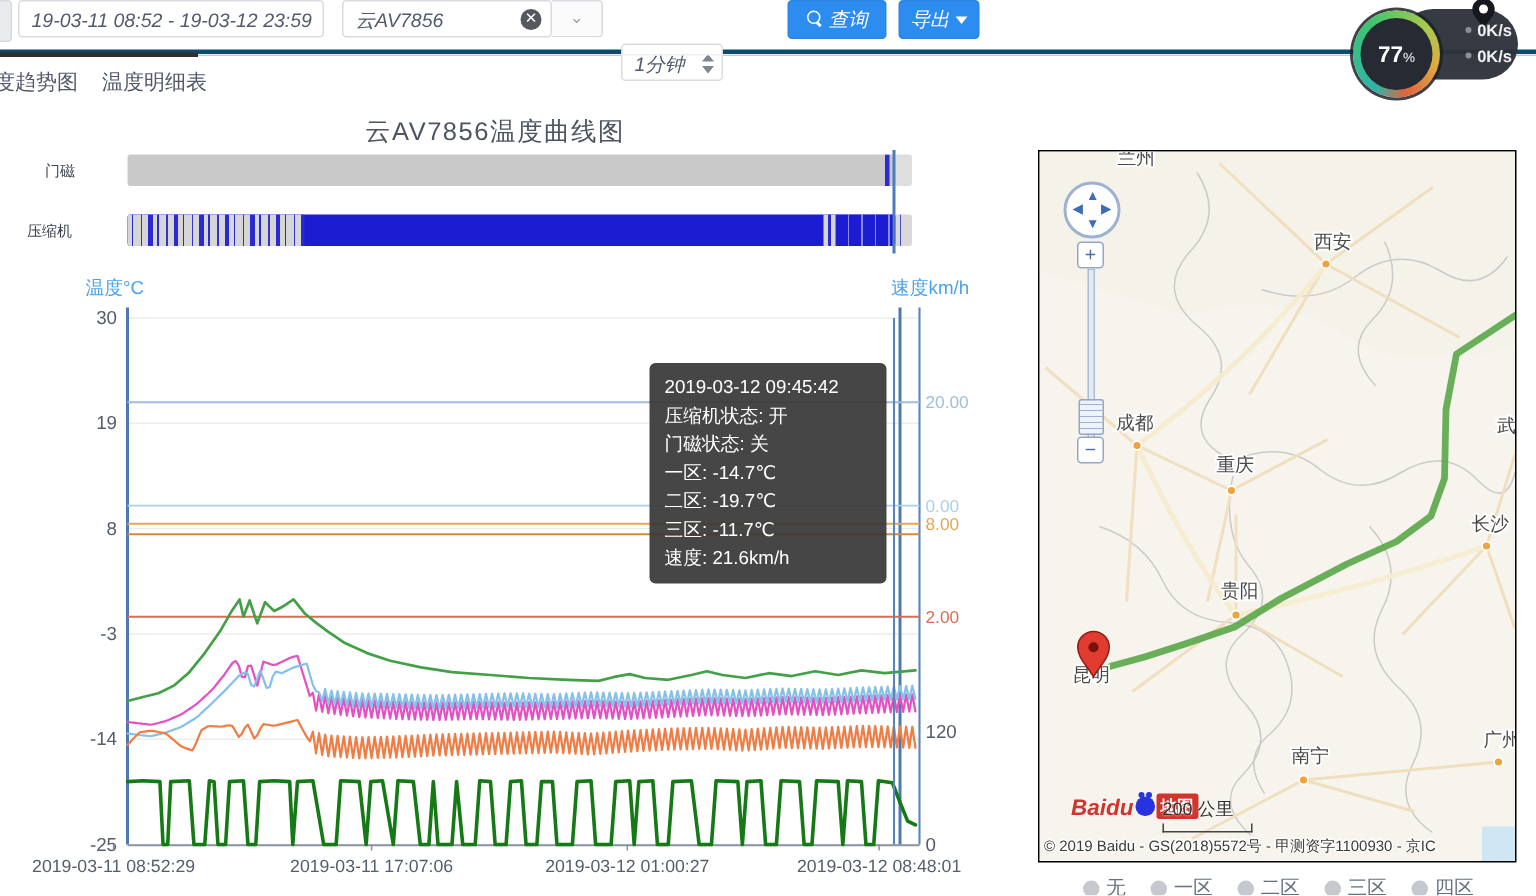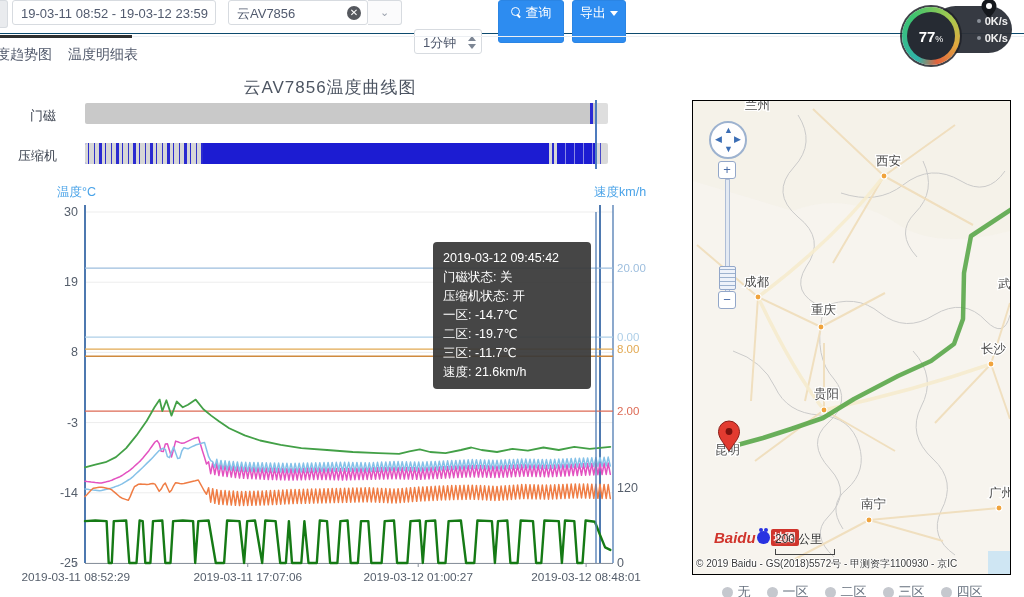--- a/index.html
+++ b/index.html
@@ -1,51 +1,51 @@
 <!DOCTYPE html>
 <html><head>
 <meta charset="utf-8">
 <style>
   html,body{margin:0;padding:0;background:#fff;}
   #app{position:relative;width:1024px;height:597px;overflow:hidden;background:#fff;
        font-family:"Liberation Sans","DejaVu Sans",sans-serif;color:#515a6e;}
   
-  .toolbar{position:absolute;left:0;top:0;width:1024px;height:33px;border-bottom:1px solid #0c4a6e;}
+  .toolbar{position:absolute;left:0;top:0;width:1024px;height:33px;border-bottom:4px solid #0c4a6e;font-style:italic;}
   .edge-sliver{position:absolute;left:0;top:0;width:7px;height:26px;background:#e9ebee;border:1px solid #d7dbe0;border-left:none;border-radius:0 3px 3px 0;}
   .tb-input{position:absolute;top:0;height:25px;background:#fff;border:1px solid #d7dbe0;border-radius:3px;
             font-size:13px;line-height:25px;padding:0 8px;color:#515a6e;white-space:nowrap;box-sizing:border-box;}
   .date-input{left:12px;width:204px;}
   .device-select{left:228px;width:140px;}
   .clear-icon{position:absolute;right:6px;top:5px;width:14px;height:14px;border-radius:50%;background:#55585e;color:#fff;
               font-size:10px;line-height:14px;text-align:center;}
   .select-arrow-box{position:absolute;left:368px;top:0;width:34px;height:25px;border:1px solid #d7dbe0;border-left:none;border-radius:0 3px 3px 0;background:#fbfbfc;box-sizing:border-box;text-align:center;}
   .chev{color:#9aa1ad;font-size:11px;line-height:23px;}
   .interval-select{left:414px;width:68px;margin-top:29px;}
   .stepper{position:absolute;right:5px;top:6px;width:8px;height:13px;}
   .stepper i{display:block;width:0;height:0;border-left:4px solid transparent;border-right:4px solid transparent;}
   .stepper .up{border-bottom:5px solid #7d8694;margin-bottom:3px;}
   .stepper .dn{border-top:5px solid #7d8694;}
-  .btn{position:absolute;top:0;height:43px;background:#2d8cf0;border:1px solid #2b85e4;border-radius:3px;color:#fff;
-       font-size:13px;line-height:24px;text-align:center;box-sizing:border-box;}
+  .btn{position:absolute;top:0;height:26px;background:#2d8cf0;border:1px solid #2b85e4;border-radius:3px;color:#fff;
+       font-size:13px;line-height:24px;text-align:center;box-sizing:border-box;margin-left:27px;}
   .btn-query{left:498px;width:66px;}
   .btn-export{left:572px;width:54px;}
   .mag-icon{display:inline-block;position:relative;width:11px;height:11px;margin-right:4px;vertical-align:-1px;}
   .mag-icon .lens{position:absolute;left:0;top:0;width:7px;height:7px;border:1.5px solid #fff;border-radius:50%;}
   .mag-icon .tail{position:absolute;left:7px;top:7px;width:4px;height:1.5px;background:#fff;transform:rotate(45deg);transform-origin:0 0;}
   .caret-down{display:inline-block;width:0;height:0;border-left:4px solid transparent;border-right:4px solid transparent;border-top:5px solid #fff;margin-left:4px;vertical-align:1px;}
   
   .tabs{position:absolute;left:0;top:36px;width:1024px;height:30px;border-top:1px solid #eceff3;}
   .tab-indicator{position:absolute;left:0;top:-2px;width:132px;height:3px;background:#2f2f2f;}
   .tab{position:absolute;top:9px;font-size:14px;color:#51596b;white-space:nowrap;}
   .tab-trend{left:0;width:58px;overflow:hidden;}
   .tab-trend span{display:inline-block;margin-left:-18px;}
   .tab-detail{left:68px;}
   
   .chart-title{position:absolute;left:0;top:76px;width:660px;text-align:center;font-size:17px;color:#4d5562;letter-spacing:1px;}
-  .bar-label{position:absolute;font-size:13px;color:#3c4350;}
+  .bar-label{position:absolute;font-size:10px;color:#3c4350;}
   .bar{position:absolute;height:21px;border-radius:2px;overflow:hidden;}
   .door-bar{left:85px;top:103px;width:512px;background:#c9c9c9;}
   .door-tick{position:absolute;left:505px;top:0;width:3px;height:21px;background:#2b2bd4;}
   .door-cap{position:absolute;left:597px;top:103px;width:11px;height:21px;background:#dedede;border-radius:0 2px 2px 0;}
   .comp-bar{left:85px;top:143px;width:512px;background:#1c1cd2;}
   .comp-segA{position:absolute;left:0;top:0;width:118px;height:21px;background:
       repeating-linear-gradient(90deg,#d6d6d6 0 3px,#2a2ad0 3px 4px,#d6d6d6 4px 9px,#3333c8 9px 10px,#d6d6d6 10px 14px,#2a2ad0 14px 17px);}
   .comp-segC{position:absolute;left:464px;top:0;width:8px;height:21px;background:repeating-linear-gradient(90deg,#d6d6d6 0 3px,#2a2ad0 3px 5px,#d6d6d6 5px 8px);}
   .comp-segD{position:absolute;left:472px;top:0;width:40px;height:21px;background:repeating-linear-gradient(90deg,#1c1cd2 0 8px,#8a8ae4 8px 9px);}
   .comp-cap{position:absolute;left:597px;top:143px;width:11px;height:21px;background:repeating-linear-gradient(90deg,#d9d9d9 0 3px,#4a4ac8 3px 4px,#d9d9d9 4px 8px);border-radius:0 2px 2px 0;}
@@ -206,22 +206,22 @@
       <path d="M85.0,481.3 L87.1,481.6 L89.1,481.8 L91.2,482.1 L93.2,482.3 L95.3,482.6 L97.4,482.8 L99.4,483.1 L101.5,483.0 L103.5,482.5 L105.6,482.0 L107.7,481.4 L109.7,480.9 L111.8,480.2 L113.8,479.3 L115.9,478.4 L118.0,477.5 L120.0,476.7 L122.1,475.5 L124.1,474.1 L126.2,472.7 L128.3,471.3 L130.3,469.9 L132.4,468.2 L134.4,466.3 L136.5,464.4 L138.6,462.5 L140.6,460.6 L142.7,458.3 L144.7,455.8 L146.8,453.2 L148.9,450.7 L150.9,447.7 L153.0,444.7 L155.0,442.0 L157.1,440.6 L159.2,443.7 L161.2,451.3 L163.3,451.5 L165.3,444.1 L167.4,443.8 L169.5,450.4 L171.5,457.1 L173.6,449.1 L175.6,441.1 L177.7,441.8 L179.8,442.6 L181.8,443.3 L183.9,443.1 L185.9,442.1 L188.0,441.1 L190.1,440.1 L192.1,439.1 L194.2,438.3 L196.2,437.8 L198.3,437.3 L200.4,444.0 L202.4,450.7 L204.5,457.3 L206.5,464.0 L208.6,461.8 L210.7,473.7 L212.7,462.7 L214.8,474.6 L216.8,463.6 L218.9,475.6 L221.0,464.3 L223.0,476.1 L225.1,464.8 L227.1,476.6 L229.2,465.4 L231.3,477.1 L233.3,465.9 L235.4,477.6 L237.4,466.4 L239.5,478.1 L241.6,466.7 L243.6,478.3 L245.7,466.9 L247.7,478.5 L249.8,467.1 L251.9,478.7 L253.9,467.3 L256.0,478.9 L258.0,467.6 L260.1,479.1 L262.2,467.8 L264.2,479.3 L266.3,467.9 L268.3,479.5 L270.4,468.0 L272.5,479.6 L274.5,468.1 L276.6,479.7 L278.6,468.2 L280.7,479.8 L282.8,468.3 L284.8,479.9 L286.9,468.4 L288.9,480.0 L291.0,468.5 L293.1,480.0 L295.1,468.4 L297.2,479.9 L299.2,468.3 L301.3,479.8 L303.4,468.2 L305.4,479.7 L307.5,468.1 L309.5,479.6 L311.6,468.0 L313.7,479.5 L315.7,467.9 L317.8,479.4 L319.8,468.0 L321.9,479.5 L324.0,468.1 L326.0,479.6 L328.1,468.2 L330.1,479.7 L332.2,468.3 L334.3,479.8 L336.3,468.4 L338.4,479.9 L340.4,468.5 L342.5,480.0 L344.6,468.5 L346.6,479.9 L348.7,468.4 L350.7,479.8 L352.8,468.3 L354.9,479.7 L356.9,468.2 L359.0,479.6 L361.0,468.1 L363.1,479.5 L365.2,468.0 L367.2,479.4 L369.3,467.9 L371.3,479.3 L373.4,467.8 L375.5,479.2 L377.5,467.7 L379.6,479.1 L381.6,467.6 L383.7,479.0 L385.8,467.5 L387.8,478.9 L389.9,467.4 L391.9,478.8 L394.0,467.3 L396.1,478.8 L398.1,467.4 L400.2,478.9 L402.2,467.5 L404.3,479.0 L406.4,467.6 L408.4,479.1 L410.5,467.7 L412.5,479.2 L414.6,467.8 L416.7,479.3 L418.7,467.9 L420.8,479.3 L422.8,467.8 L424.9,479.1 L427.0,467.6 L429.0,478.9 L431.1,467.3 L433.1,478.7 L435.2,467.1 L437.3,478.5 L439.3,466.9 L441.4,478.3 L443.4,466.7 L445.5,478.1 L447.6,466.5 L449.6,477.9 L451.7,466.3 L453.7,477.7 L455.8,466.1 L457.9,477.5 L459.9,465.9 L462.0,477.3 L464.0,465.7 L466.1,477.1 L468.2,465.5 L470.2,476.9 L472.3,465.4 L474.3,476.9 L476.4,465.5 L478.5,477.0 L480.5,465.6 L482.6,477.1 L484.6,465.7 L486.7,477.2 L488.8,465.8 L490.8,477.3 L492.9,465.9 L494.9,477.4 L497.0,466.0 L499.1,477.4 L501.1,465.8 L503.2,477.2 L505.2,465.6 L507.3,477.0 L509.4,465.4 L511.4,476.8 L513.5,465.2 L515.5,476.6 L517.6,465.0 L519.7,476.4 L521.7,464.8 L523.8,476.2 L525.8,464.8 L527.9,476.3 L530.0,464.9 L532.0,476.4 L534.1,465.0 L536.1,476.5 L538.2,465.1 L540.3,476.6 L542.3,465.2 L544.4,476.7 L546.4,465.3 L548.5,476.8 L550.6,465.3 L552.6,476.6 L554.7,465.1 L556.7,476.4 L558.8,464.8 L560.9,476.2 L562.9,464.6 L565.0,476.0 L567.0,464.4 L569.1,475.8 L571.2,464.2 L573.2,475.6 L575.3,464.0 L577.3,475.5 L579.4,463.9 L581.5,475.3 L583.5,463.8 L585.6,475.2 L587.6,463.6 L589.7,475.0 L591.8,463.5 L593.8,474.9 L595.9,463.3 L597.9,474.7 L600.0,463.2 L602.1,474.6 L604.1,463.0 L606.2,474.4 L608.2,462.9 L610.3,474.3 " fill="none" stroke="#e352c0" stroke-width="1.5" stroke-linejoin="round" stroke-linecap="round"></path>
       <path d="M85.0,489.0 L87.1,489.2 L89.1,489.5 L91.2,489.7 L93.2,490.0 L95.3,490.2 L97.4,490.5 L99.4,490.8 L101.5,490.6 L103.5,490.1 L105.6,489.6 L107.7,489.1 L109.7,488.6 L111.8,487.9 L113.8,487.2 L115.9,486.4 L118.0,485.7 L120.0,484.9 L122.1,483.9 L124.1,482.6 L126.2,481.3 L128.3,480.0 L130.3,478.8 L132.4,477.2 L134.4,475.2 L136.5,473.3 L138.6,471.4 L140.6,469.5 L142.7,467.5 L144.7,465.5 L146.8,463.4 L148.9,461.4 L150.9,459.4 L153.0,457.2 L155.0,455.0 L157.1,452.8 L159.2,450.6 L161.2,449.3 L163.3,448.3 L165.3,449.3 L167.4,456.6 L169.5,457.6 L171.5,452.2 L173.6,446.9 L175.6,452.7 L177.7,458.6 L179.8,458.0 L181.8,451.0 L183.9,447.7 L185.9,448.3 L188.0,448.8 L190.1,447.7 L192.1,446.7 L194.2,445.7 L196.2,444.8 L198.3,444.2 L200.4,443.6 L202.4,443.0 L204.5,442.4 L206.5,449.5 L208.6,456.7 L210.7,460.7 L212.7,461.7 L214.8,467.2 L216.8,459.3 L218.9,469.2 L221.0,460.4 L223.0,469.6 L225.1,460.8 L227.1,470.0 L229.2,461.2 L231.3,470.3 L233.3,461.6 L235.4,470.7 L237.4,462.0 L239.5,471.1 L241.6,462.2 L243.6,471.2 L245.7,462.3 L247.7,471.3 L249.8,462.4 L251.9,471.4 L253.9,462.5 L256.0,471.5 L258.0,462.6 L260.1,471.6 L262.2,462.7 L264.2,471.7 L266.3,462.8 L268.3,471.8 L270.4,462.9 L272.5,471.9 L274.5,463.0 L276.6,472.0 L278.6,463.1 L280.7,472.1 L282.8,463.2 L284.8,472.2 L286.9,463.3 L288.9,472.3 L291.0,463.4 L293.1,472.3 L295.1,463.3 L297.2,472.2 L299.2,463.2 L301.3,472.1 L303.4,463.1 L305.4,472.0 L307.5,463.0 L309.5,471.9 L311.6,462.9 L313.7,471.8 L315.7,462.8 L317.8,471.7 L319.8,462.7 L321.9,471.6 L324.0,462.6 L326.0,471.5 L328.1,462.5 L330.1,471.4 L332.2,462.4 L334.3,471.3 L336.3,462.3 L338.4,471.2 L340.4,462.2 L342.5,471.1 L344.6,462.2 L346.6,471.2 L348.7,462.3 L350.7,471.3 L352.8,462.4 L354.9,471.4 L356.9,462.5 L359.0,471.5 L361.0,462.6 L363.1,471.6 L365.2,462.7 L367.2,471.7 L369.3,462.8 L371.3,471.6 L373.4,462.6 L375.5,471.4 L377.5,462.3 L379.6,471.2 L381.6,462.1 L383.7,471.0 L385.8,461.9 L387.8,470.8 L389.9,461.7 L391.9,470.6 L394.0,461.5 L396.1,470.5 L398.1,461.6 L400.2,470.6 L402.2,461.7 L404.3,470.7 L406.4,461.8 L408.4,470.8 L410.5,461.9 L412.5,470.9 L414.6,462.0 L416.7,471.0 L418.7,462.1 L420.8,471.1 L422.8,462.0 L424.9,470.8 L427.0,461.8 L429.0,470.6 L431.1,461.6 L433.1,470.4 L435.2,461.4 L437.3,470.2 L439.3,461.2 L441.4,470.0 L443.4,461.0 L445.5,469.8 L447.6,460.8 L449.6,469.6 L451.7,460.6 L453.7,469.4 L455.8,460.4 L457.9,469.2 L459.9,460.2 L462.0,469.0 L464.0,460.0 L466.1,468.8 L468.2,459.8 L470.2,468.6 L472.3,459.6 L474.3,468.6 L476.4,459.7 L478.5,468.7 L480.5,459.8 L482.6,468.8 L484.6,459.9 L486.7,468.9 L488.8,460.0 L490.8,469.0 L492.9,460.2 L494.9,469.1 L497.0,460.3 L499.1,469.1 L501.1,460.0 L503.2,468.9 L505.2,459.8 L507.3,468.7 L509.4,459.6 L511.4,468.5 L513.5,459.4 L515.5,468.3 L517.6,459.2 L519.7,468.1 L521.7,459.0 L523.8,467.9 L525.8,459.1 L527.9,468.0 L530.0,459.2 L532.0,468.1 L534.1,459.3 L536.1,468.2 L538.2,459.4 L540.3,468.3 L542.3,459.5 L544.4,468.4 L546.4,459.6 L548.5,468.5 L550.6,459.5 L552.6,468.3 L554.7,459.3 L556.7,468.1 L558.8,459.1 L560.9,467.9 L562.9,458.9 L565.0,467.7 L567.0,458.7 L569.1,467.5 L571.2,458.5 L573.2,467.3 L575.3,458.3 L577.3,467.2 L579.4,458.2 L581.5,467.0 L583.5,458.0 L585.6,466.9 L587.6,457.9 L589.7,466.7 L591.8,457.7 L593.8,466.6 L595.9,457.6 L597.9,466.4 L600.0,457.4 L602.1,466.3 L604.1,457.3 L606.2,466.1 L608.2,457.1 L610.3,466.0 " fill="none" stroke="#85c1e8" stroke-width="1.5" stroke-linejoin="round" stroke-linecap="round"></path>
       <path d="M85.0,496.6 L87.1,494.4 L89.1,492.2 L91.2,490.0 L93.2,488.2 L95.3,487.9 L97.4,487.6 L99.4,487.2 L101.5,487.2 L103.5,487.6 L105.6,488.0 L107.7,488.4 L109.7,488.8 L111.8,489.9 L113.8,491.7 L115.9,493.4 L118.0,495.2 L120.0,497.0 L122.1,498.2 L124.1,498.9 L126.2,499.6 L128.3,500.3 L130.3,496.4 L132.4,491.1 L134.4,486.7 L136.5,485.5 L138.6,484.2 L140.6,484.0 L142.7,484.2 L144.7,484.3 L146.8,484.5 L148.9,484.2 L150.9,483.8 L153.0,483.5 L155.0,484.1 L157.1,487.7 L159.2,491.3 L161.2,489.1 L163.3,485.0 L165.3,483.1 L167.4,487.7 L169.5,492.3 L171.5,490.2 L173.6,485.8 L175.6,482.7 L177.7,483.0 L179.8,483.4 L181.8,483.7 L183.9,483.6 L185.9,483.1 L188.0,482.6 L190.1,482.1 L192.1,481.6 L194.2,481.1 L196.2,480.5 L198.3,480.0 L200.4,483.8 L202.4,487.5 L204.5,491.3 L206.5,494.2 L208.6,487.7 L210.7,502.2 L212.7,488.7 L214.8,503.3 L216.8,489.7 L218.9,504.3 L221.0,490.4 L223.0,504.5 L225.1,490.6 L227.1,504.8 L229.2,490.9 L231.3,505.1 L233.3,491.1 L235.4,505.3 L237.4,491.4 L239.5,505.6 L241.6,491.5 L243.6,505.5 L245.7,491.4 L247.7,505.4 L249.8,491.3 L251.9,505.3 L253.9,491.2 L256.0,505.2 L258.0,491.1 L260.1,505.1 L262.2,491.0 L264.2,505.0 L266.3,490.8 L268.3,504.8 L270.4,490.6 L272.5,504.6 L274.5,490.4 L276.6,504.4 L278.6,490.2 L280.7,504.2 L282.8,490.0 L284.8,504.0 L286.9,489.8 L288.9,503.8 L291.0,489.6 L293.1,503.6 L295.1,489.5 L297.2,503.5 L299.2,489.4 L301.3,503.4 L303.4,489.3 L305.4,503.3 L307.5,489.2 L309.5,503.2 L311.6,489.1 L313.7,503.1 L315.7,489.0 L317.8,503.0 L319.8,488.9 L321.9,502.9 L324.0,488.8 L326.0,502.8 L328.1,488.7 L330.1,502.7 L332.2,488.6 L334.3,502.6 L336.3,488.5 L338.4,502.5 L340.4,488.4 L342.5,502.4 L344.6,488.3 L346.6,502.3 L348.7,488.2 L350.7,502.2 L352.8,488.1 L354.9,502.1 L356.9,488.0 L359.0,502.0 L361.0,487.9 L363.1,501.9 L365.2,487.8 L367.2,501.8 L369.3,487.7 L371.3,501.9 L373.4,487.9 L375.5,502.1 L377.5,488.2 L379.6,502.3 L381.6,488.4 L383.7,502.5 L385.8,488.6 L387.8,502.7 L389.9,488.8 L391.9,502.9 L394.0,489.0 L396.1,502.9 L398.1,488.7 L400.2,502.6 L402.2,488.4 L404.3,502.2 L406.4,488.1 L408.4,501.9 L410.5,487.7 L412.5,501.6 L414.6,487.4 L416.7,501.3 L418.7,487.1 L420.8,501.0 L422.8,486.9 L424.9,500.8 L427.0,486.7 L429.0,500.6 L431.1,486.5 L433.1,500.4 L435.2,486.3 L437.3,500.2 L439.3,486.1 L441.4,500.0 L443.4,485.9 L445.5,499.8 L447.6,485.7 L449.6,499.7 L451.7,485.6 L453.7,499.6 L455.8,485.5 L457.9,499.5 L459.9,485.4 L462.0,499.4 L464.0,485.3 L466.1,499.3 L468.2,485.2 L470.2,499.2 L472.3,485.2 L474.3,499.3 L476.4,485.4 L478.5,499.5 L480.5,485.6 L482.6,499.7 L484.6,485.8 L486.7,499.9 L488.8,486.0 L490.8,500.2 L492.9,486.2 L494.9,500.4 L497.0,486.4 L499.1,500.3 L501.1,486.1 L503.2,500.0 L505.2,485.8 L507.3,499.7 L509.4,485.5 L511.4,499.4 L513.5,485.2 L515.5,499.1 L517.6,484.9 L519.7,498.8 L521.7,484.6 L523.8,498.6 L525.8,484.6 L527.9,498.7 L530.0,484.7 L532.0,498.8 L534.1,484.8 L536.1,498.9 L538.2,484.9 L540.3,499.0 L542.3,485.0 L544.4,499.1 L546.4,485.1 L548.5,499.2 L550.6,485.0 L552.6,499.0 L554.7,484.8 L556.7,498.8 L558.8,484.6 L560.9,498.6 L562.9,484.4 L565.0,498.4 L567.0,484.2 L569.1,498.2 L571.2,484.0 L573.2,498.0 L575.3,483.9 L577.3,498.0 L579.4,484.0 L581.5,498.0 L583.5,484.0 L585.6,498.1 L587.6,484.1 L589.7,498.2 L591.8,484.2 L593.8,498.3 L595.9,484.2 L597.9,498.3 L600.0,484.3 L602.1,498.4 L604.1,484.4 L606.2,498.5 L608.2,484.5 L610.3,498.5 " fill="none" stroke="#ef7d45" stroke-width="1.5" stroke-linejoin="round" stroke-linecap="round"></path>
       <path d="M85.0,521.1 L95.3,520.5 L106.6,521.1 L108.7,563.0 L111.8,563.0 L113.8,521.1 L126.2,520.5 L129.3,563.0 L136.5,563.0 L139.6,520.5 L142.7,521.1 L145.3,563.0 L150.4,563.0 L153.0,521.1 L162.3,520.5 L165.3,563.0 L170.5,563.0 L173.1,521.1 L182.8,520.5 L193.1,521.1 L195.2,563.0 L198.3,521.1 L208.6,520.5 L215.8,563.0 L224.1,563.0 L227.1,520.5 L239.5,521.1 L244.1,563.0 L247.2,521.1 L255.0,520.5 L262.2,563.0 L265.3,520.5 L275.6,521.1 L280.2,563.0 L285.9,563.0 L288.9,521.1 L292.0,563.0 L301.3,563.0 L304.4,521.1 L308.5,563.0 L316.8,563.0 L319.8,520.5 L327.0,521.1 L330.1,563.0 L337.4,563.0 L340.4,521.1 L347.6,520.5 L350.7,563.0 L357.9,563.0 L361.0,521.1 L368.3,521.1 L371.3,563.0 L381.6,563.0 L384.7,521.1 L394.0,520.5 L397.1,563.0 L407.4,563.0 L410.5,521.1 L419.8,520.5 L422.8,563.0 L425.9,521.1 L435.2,520.5 L438.3,563.0 L445.5,563.0 L448.6,521.1 L460.9,520.5 L466.1,563.0 L474.3,563.0 L477.4,520.5 L491.9,521.1 L494.9,563.0 L498.0,521.1 L507.3,520.5 L510.4,563.0 L517.6,563.0 L520.7,520.5 L533.0,521.1 L536.1,563.0 L541.3,563.0 L544.4,520.5 L558.8,521.1 L561.9,563.0 L565.0,520.5 L574.3,521.1 L577.3,563.0 L582.5,563.0 L585.6,520.5 L594.9,521.8 L600.0,534.9 L605.1,547.4 L610.3,549.9 " fill="none" stroke="#157a15" stroke-width="2.4" stroke-linejoin="round" stroke-linecap="round"></path>
       <line x1="596" y1="212" x2="596" y2="563" stroke="#5b84b8" stroke-width="1.4"></line>
     </svg>
 
   <div class="tooltip">
     <div>2019-03-12 09:45:42</div>
     <div id="tooltip-lines">
+        <div>压缩机状态: 开</div>
         <div>门磁状态: 关</div>
-        <div>压缩机状态: 开</div>
         <div>一区: -14.7℃</div>
         <div>二区: -19.7℃</div>
         <div>三区: -11.7℃</div>
         <div>速度: 21.6km/h</div>
       </div>
   </div>
 
   <div class="map">
     <svg id="map-svg" width="317" height="473" viewBox="0 0 317 473">
       <rect x="0" y="0" width="317" height="473" fill="#f7f4ee"></rect>

